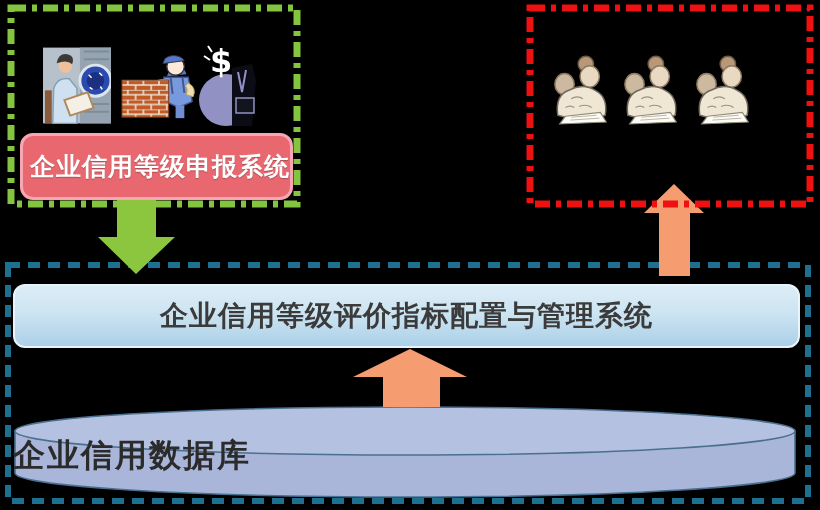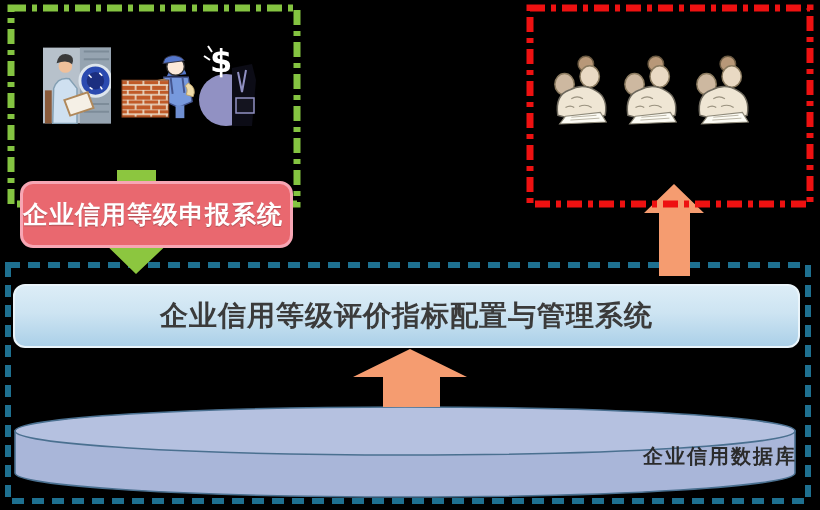--- a/index.html
+++ b/index.html
@@ -6,43 +6,43 @@
   .canvas{
     position:relative;width:820px;height:510px;background:#000000;
     overflow:hidden;font-family:"Liberation Sans","DejaVu Sans",sans-serif;
   }
   .abs{position:absolute;}
   svg{display:block;}
   .border-svg{position:absolute;left:0;top:0;pointer-events:none;}
   .z1{z-index:1;} .z2{z-index:2;} .z4{z-index:4;} .z5{z-index:5;} .z6{z-index:6;} .z7{z-index:7;}
 
   .label-badge{
-    position:absolute;display:flex;align-items:center;justify-content:flex-start;
+    position:absolute;display:flex;align-items:center;justify-content:flex-end;
     border-radius:13px;color:#ffffff;font-weight:bold;font-size:25px;
-    letter-spacing:1px;text-shadow:0 1px 1px rgba(0,0,0,.25);margin-top:48px;
+    letter-spacing:1px;text-shadow:0 1px 1px rgba(0,0,0,.25);
   }
   .pink-badge{
     left:20px;top:133px;width:273px;height:67px;
     background:#e9686f;border:3px solid #f7a6b4;box-sizing:border-box;
   }
   .cyan-badge{
     left:538px;top:132px;width:272px;height:66px;
     background:#7fd9ec;
   }
   .main-bar{
     position:absolute;left:13px;top:284px;width:787px;height:64px;
     border-radius:12px;box-sizing:border-box;border:2px solid #e9f4fa;
     background:linear-gradient(180deg,#dcedf7 0%,#cde4f2 45%,#abd0e8 100%);
     display:flex;align-items:center;justify-content:center;
     color:#3b3b3b;font-weight:bold;font-size:28px;letter-spacing:1px;
   }
   .db-label{
     position:absolute;left:13px;top:436px;width:784px;height:40px;
-    display:flex;align-items:center;justify-content:flex-end;
-    color:#2b2b2b;font-weight:bold;font-size:20px;letter-spacing:2px;z-index:3;
+    display:flex;align-items:center;justify-content:flex-start;
+    color:#2b2b2b;font-weight:bold;font-size:32px;letter-spacing:2px;z-index:3;
   }
 </style>
 </head>
 <body>
 
 <div class="canvas">
 
   <svg width="0" height="0" style="position:absolute">
     <defs>
       <pattern id="bricks" width="16" height="10" patternUnits="userSpaceOnUse">

